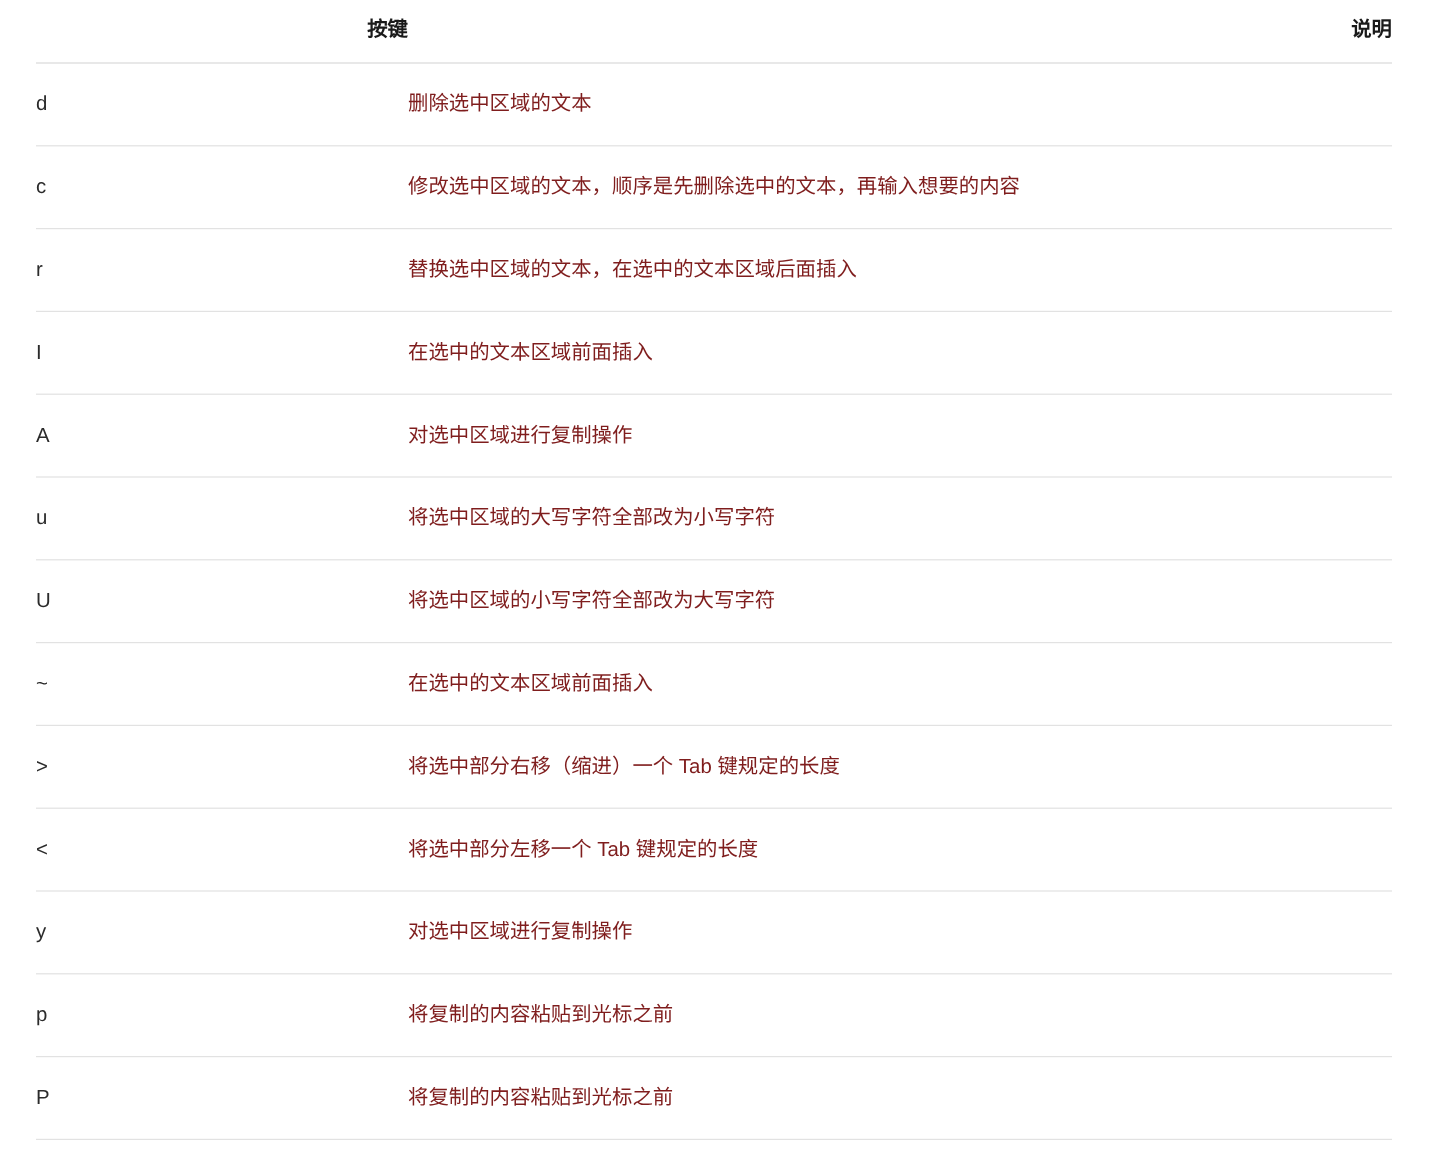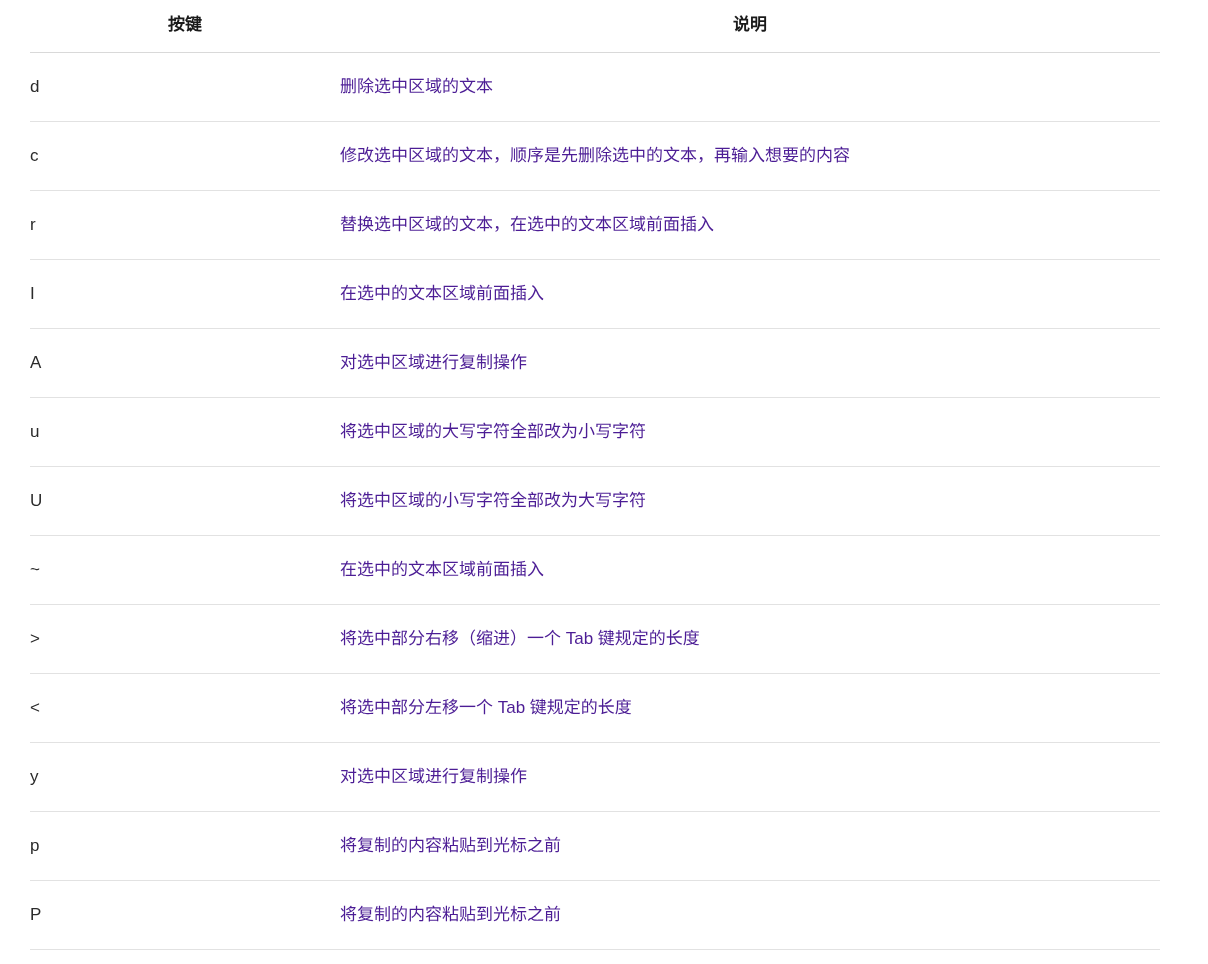--- a/index.html
+++ b/index.html
@@ -24,21 +24,21 @@
   table.shortcut-table {
     border-collapse: collapse;
     width: 1130px;
     margin: 0 0 0 30px;
     table-layout: fixed;
   }
   table.shortcut-table col.col-key { width: 310px; }
   table.shortcut-table col.col-desc { width: 820px; }
 
   table.shortcut-table thead th {
-    text-align: center;
+    text-align: right;
     font-size: 17px;
     font-weight: bold;
     color: #1a1a1a;
     padding: 14px 0 16px 0;
     border-bottom: 1px solid #d9d9d9;
     line-height: 22px;
   }
   table.shortcut-table tbody td {
     font-size: 17px;
     font-weight: normal;
@@ -46,21 +46,21 @@
     padding: 21px 0 21px 0;
     border-bottom: 1px solid #e2e2e2;
     line-height: 26px;
     vertical-align: middle;
   }
   table.shortcut-table tbody td.key-cell {
     color: #2b2b2b;
     letter-spacing: 0.2px;
   }
   table.shortcut-table tbody td.desc-cell {
-    color: #4c1d95;
+    color: #7f1d1d;
   }
   table.shortcut-table tbody tr:last-child td {
     border-bottom: 1px solid #e2e2e2;
   }
 </style>
 </head>
 <body>
 
 <div class="page">
   <table class="shortcut-table">
@@ -78,21 +78,21 @@
         <tr>
           <td class="key-cell">d</td>
           <td class="desc-cell">删除选中区域的文本</td>
         </tr>
         <tr>
           <td class="key-cell">c</td>
           <td class="desc-cell">修改选中区域的文本，顺序是先删除选中的文本，再输入想要的内容</td>
         </tr>
         <tr>
           <td class="key-cell">r</td>
-          <td class="desc-cell">替换选中区域的文本，在选中的文本区域前面插入</td>
+          <td class="desc-cell">替换选中区域的文本，在选中的文本区域后面插入</td>
         </tr>
         <tr>
           <td class="key-cell">I</td>
           <td class="desc-cell">在选中的文本区域前面插入</td>
         </tr>
         <tr>
           <td class="key-cell">A</td>
           <td class="desc-cell">对选中区域进行复制操作</td>
         </tr>
         <tr>

